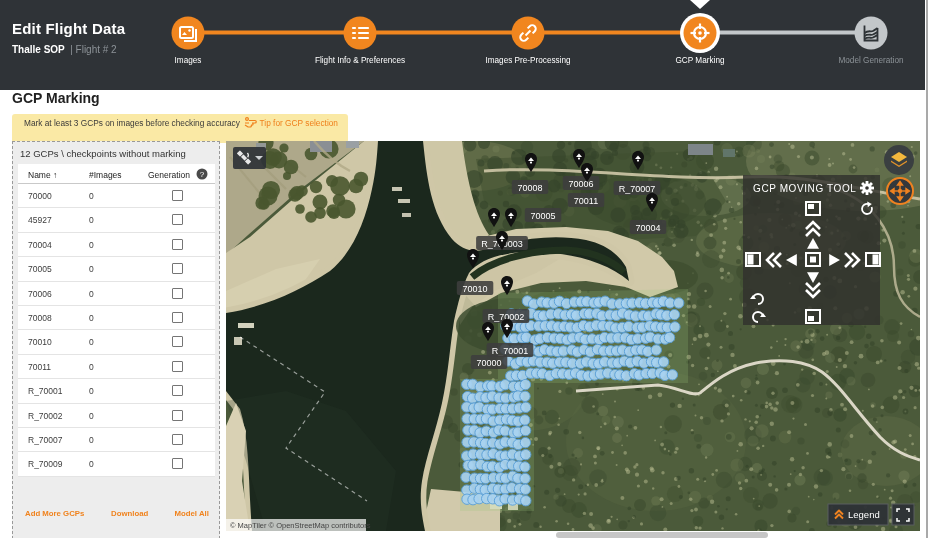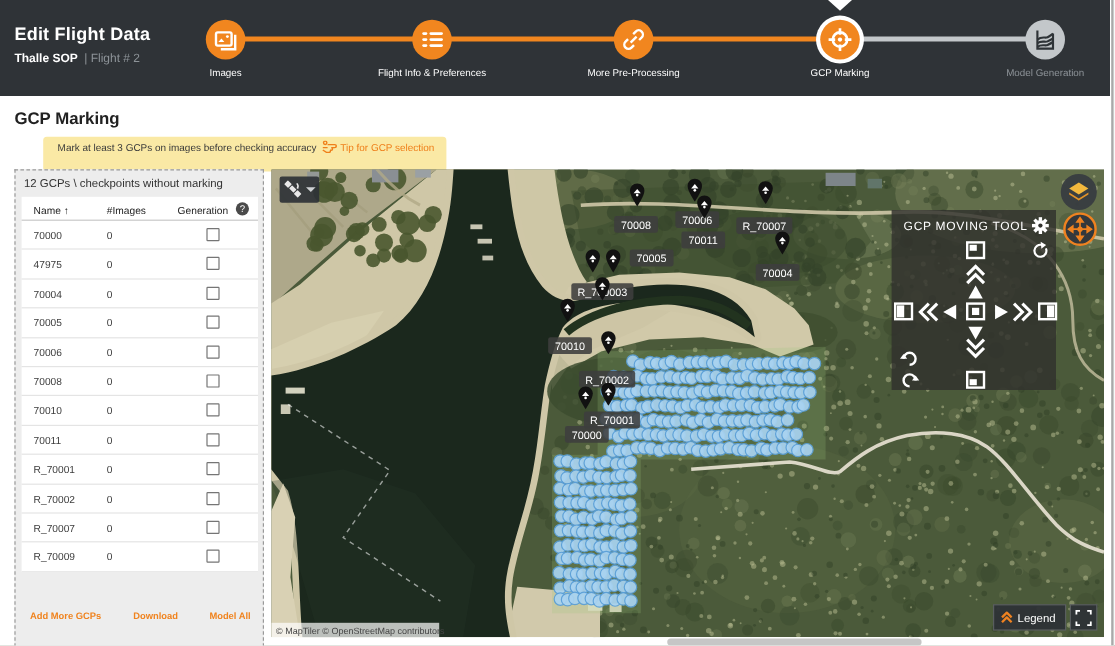--- a/index.html
+++ b/index.html
@@ -1,25 +1,25 @@
 <!DOCTYPE html>
 <html><head><meta charset="utf-8">
 <style>
 * { margin:0; padding:0; box-sizing:border-box; }
 body { font-family:"Liberation Sans", sans-serif; background:#fff; }
 .page { position:relative; width:929px; height:538px; overflow:hidden; background:#fff; }
-.hdr { position:absolute; left:0; top:0; width:925px; height:80px; background:#2f3337; }
+.hdr { position:absolute; left:0; top:0; width:925px; height:90px; background:#2f3337; }
 .notch { position:absolute; left:690px; top:0; width:0; height:0; border-left:10px solid transparent; border-right:10px solid transparent; border-top:9px solid #ffffff; }
 .htitle { position:absolute; left:12px; top:20px; color:#fff; font-size:15px; font-weight:bold; letter-spacing:0.2px; }
 .hsub { position:absolute; left:12px; top:44px; font-size:10px; color:#fff; font-weight:bold; }
 .hsub span { color:#8d9398; font-weight:normal; font-size:10px; }
 .steplbl { position:absolute; top:56px; font-size:8.2px; color:#fff; text-align:center; transform:translateX(-50%); white-space:nowrap; }
 .steplbl.gray { color:#8d9398; }
 h2.gcp { position:absolute; left:12px; top:90px; font-size:14px; color:#212121; font-weight:bold; }
-.banner { position:absolute; left:12px; top:114px; width:336px; height:29px; background:#fae9a5; border-radius:3px; font-size:8.3px; color:#3a3a3a; line-height:19px; padding-left:12px; white-space:nowrap;margin-left:24px; }
+.banner { position:absolute; left:12px; top:114px; width:336px; height:29px; background:#fae9a5; border-radius:3px; font-size:8.3px; color:#3a3a3a; line-height:19px; padding-left:12px; white-space:nowrap; }
 .banner .tip { color:#ef7f1a; }
 .panel { position:absolute; left:12px; top:141px; width:208px; height:478px; background:#ededed; border:1px dashed #999; }
 .ptitle { position:absolute; left:7px; top:6px; font-size:9.5px; color:#333; }
 .tbl { position:absolute; left:5px; top:22px; width:197px; height:313px; background:#fff; }
 .trow { position:absolute; left:0; width:197px; height:24.4px; border-bottom:1px solid #e4e4e4; font-size:8.5px; color:#3c3c3c; }
 .trow .c1 { position:absolute; left:10px; top:7px; }
 .trow .c2 { position:absolute; left:71px; top:7px; }
 .cb { position:absolute; left:154px; top:6px; width:11px; height:11px; border:1px solid #757575; border-radius:1px; background:#fff; }
 .thead { position:absolute; left:0; top:0; width:197px; height:20px; border-bottom:1px solid #c9c9c9; font-size:8.5px; color:#222;text-align:right; }
 .links { position:absolute; left:0; top:367px; width:208px; font-size:7.8px; font-weight:bold; color:#f0831e; }
@@ -76,21 +76,21 @@
 
       <g transform="translate(871,33)" stroke="#2e3337" fill="none" stroke-width="1.8">
         <path d="M-6.5,-7.5 L-6.5,7.5 L6.5,7.5 L6.5,-5"></path>
         <path d="M-6.5,0 C-3,-3 0,-1 2,-2 C4,-3 5,-4 6.5,-5"></path>
         <path d="M-6.5,3 C-3,0.5 0,2.5 2,1.5 C4,0.5 5,0 6.5,-1"></path>
         <path d="M-6.5,6 C-3,3.5 0,5.5 2,4.5 C4,3.5 5,3 6.5,2"></path>
       </g>
     </svg>
     <div class="steplbl" style="left:188px">Images</div>
     <div class="steplbl" style="left:360px">Flight Info &amp; Preferences</div>
-    <div class="steplbl" style="left:528px">More Pre-Processing</div>
+    <div class="steplbl" style="left:528px">Images Pre-Processing</div>
     <div class="steplbl" style="left:700px">GCP Marking</div>
     <div class="steplbl gray" style="left:871px">Model Generation</div>
     <div class="notch"></div>
   </div>
 
   <h2 class="gcp">GCP Marking</h2>
   <div class="banner">Mark at least 3 GCPs on images before checking accuracy&nbsp;
   <svg width="13" height="11" style="vertical-align:-2px" viewBox="0 0 13 11">
         <g stroke="#ef7f1a" stroke-width="1.2" fill="none">
           <path d="M1,6 L5,6 M5,3.5 L11,3.5 M11,3.5 A1.2,1.2 0 0 1 11,6 L8,6 M8,6 A1.1,1.1 0 0 1 8,8.2 L7,8.2 M7,8.2 A1.1,1.1 0 0 1 6.5,10 L4,10 L1,8"></path>
@@ -110,21 +110,21 @@
             <circle cx="6" cy="6" r="5.5" fill="#4a4a4a"></circle>
             <text x="6" y="9" font-size="8" fill="#fff" text-anchor="middle" font-family="Liberation Sans">?</text>
           </svg>
       </div>
       <div class="trow" style="top:20.0px">
           <span class="c1">70000</span>
           <span class="c2">0</span>
           <span class="cb"></span>
         </div>
         <div class="trow" style="top:44.4px">
-          <span class="c1">47975</span>
+          <span class="c1">45927</span>
           <span class="c2">0</span>
           <span class="cb"></span>
         </div>
         <div class="trow" style="top:68.8px">
           <span class="c1">70004</span>
           <span class="c2">0</span>
           <span class="cb"></span>
         </div>
         <div class="trow" style="top:93.2px">
           <span class="c1">70005</span>

